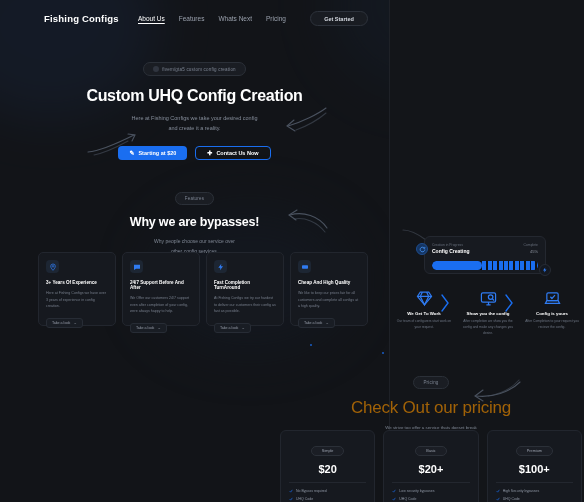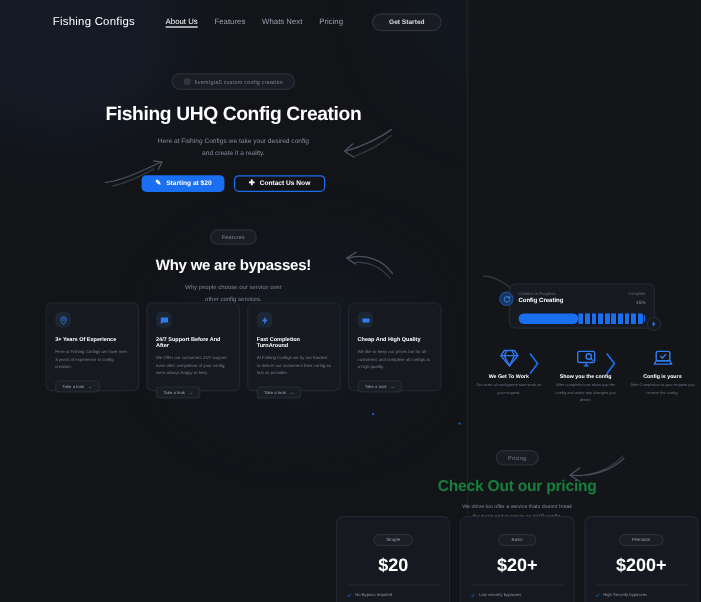--- a/index.html
+++ b/index.html
@@ -11,21 +11,21 @@
     position:relative;
   }
   .page { position:absolute; inset:0; }
 
   
   .seam { position:absolute; left:389px; top:0; width:1px; height:502px; background:#1e2127; }
   .rightpanel { position:absolute; left:390px; top:0; width:194px; height:502px; background:#131519; }
 
   
   .nav { position:absolute; left:0; top:0; width:389px; height:40px; display:flex; align-items:center; }
-  .brand { position:absolute; left:44px; top:13px; font-size:9.5px; font-weight:normal; letter-spacing:.2px; color:#ffffff; }
+  .brand { position:absolute; left:44px; top:13px; font-size:9.5px; font-weight:bold; letter-spacing:.2px; color:#ffffff; }
   .navlinks { position:absolute; left:138px; top:15px; display:flex; gap:14px; }
   .navlink { font-size:6.5px; color:#9aa1ad; text-decoration:none; }
   .navlink.active { color:#ffffff; text-decoration:underline; text-underline-offset:2px; }
   .cta { position:absolute; left:310px; top:11px; width:58px; height:15px; border:1px solid #2d323b; border-radius:8px;
          display:flex; align-items:center; justify-content:center; background:#191c22; }
   .cta span { font-size:5.5px; color:#d7dbe2; font-weight:bold; }
 
   
   .hero { position:absolute; left:0; top:58px; width:389px; text-align:center; }
   .pill { display:inline-flex; align-items:center; gap:3px; padding:3px 9px; border:1px solid #2b3038;
@@ -80,28 +80,28 @@
   .steps { position:absolute; left:392px; top:288px; width:192px; display:flex; }
   .step { flex:1; text-align:center; padding:0 3px; }
   .sicon { height:20px; display:flex; align-items:center; justify-content:center; }
   .sicon svg { width:17px; height:17px; }
   .stitle { margin-top:3px; font-size:4.4px; font-weight:bold; color:#ffffff; }
   .sbody { margin-top:3px; font-size:3.3px; color:#6d7583; line-height:1.8; }
   .chev { position:absolute; top:294px; width:9px; height:18px; }
 
   
   .sec3 { position:absolute; left:278px; top:370px; width:306px; text-align:center; }
-  .h3 { margin-top:9px; font-size:13px; font-weight:bold; color:#15803d; letter-spacing:-.2px; }
+  .h3 { margin-top:9px; font-size:17px; font-weight:normal; color:#a16207; letter-spacing:-.2px; }
   .sub3 { margin-top:6px; font-size:4.4px; color:#7f8794; line-height:2; }
 
   .prices { position:absolute; left:278px; top:430px; width:306px; display:flex; gap:8px; padding:0 2px; }
   .pcard { flex:1; background:#16191f; border:1px solid #22262e; border-radius:6px; padding:7px 8px; text-align:center; }
   .tierpill { display:inline-block; padding:2px 10px; border:1px solid #2b3038; border-radius:7px;
               background:#1b1e25; font-size:3.8px; color:#9aa1ad; }
-  .price { margin-top:7px; font-size:15px; font-weight:bold; color:#ffffff; }
+  .price { margin-top:7px; font-size:11px; font-weight:bold; color:#ffffff; }
   .hr { margin-top:7px; height:1px; background:#23272f; }
   .feat { margin-top:6px; text-align:left; display:flex; flex-direction:column; gap:3.5px; }
   .fitem { display:flex; align-items:center; gap:3px; font-size:3.5px; color:#8d95a2; }
   .chk { width:4px; height:4px; color:#1a6ef0; flex:0 0 auto; }
 
   
   .doodle { position:absolute; stroke:#4a525f; fill:none; stroke-width:1.1; stroke-linecap:round; }
   .dot-accent { position:absolute; width:2px; height:2px; border-radius:50%; background:#1a6ef0; opacity:.8; }
   .glow { position:absolute; border-radius:50%; filter:blur(26px); pointer-events:none; }
 </style>
@@ -129,21 +129,21 @@
 
   <div class="cta">
     <span>Get Started</span>
   </div>
 
   <div class="hero">
     <div class="pill">
       <span class="dot"></span>
       <span class="t">fivem/gta5 custom config creation</span>
     </div>
-    <div class="h1">Fishing UHQ Config Creation</div>
+    <div class="h1">Custom UHQ Config Creation</div>
     <div class="sub">
       <div>Here at Fishing Configs we take your desired config</div>
       <div>and create it a reality.</div>
     </div>
     <div class="btnrow">
       <div class="btn primary">
         <span class="bicon">✎</span>
         <span>Starting at $20</span>
       </div>
       <div class="btn ghost">
@@ -380,21 +380,21 @@
             </svg>
             <span>UHQ Code</span>
           </div>
 
       </div>
       
     </div>
 
     <div class="pcard">
       <div class="tierpill">Premium</div>
-      <div class="price">$200+</div>
+      <div class="price">$100+</div>
       <div class="hr"></div>
       <div class="feat">
         <div class="fitem">
             <svg class="chk" viewBox="0 0 24 24" fill="none" stroke="#1a6ef0" stroke-width="4">
               <path d="M4 13l6 6L20 5"></path>
             </svg>
             <span>High Security bypasses</span>
           </div>
         <div class="fitem">
             <svg class="chk" viewBox="0 0 24 24" fill="none" stroke="#1a6ef0" stroke-width="4">

